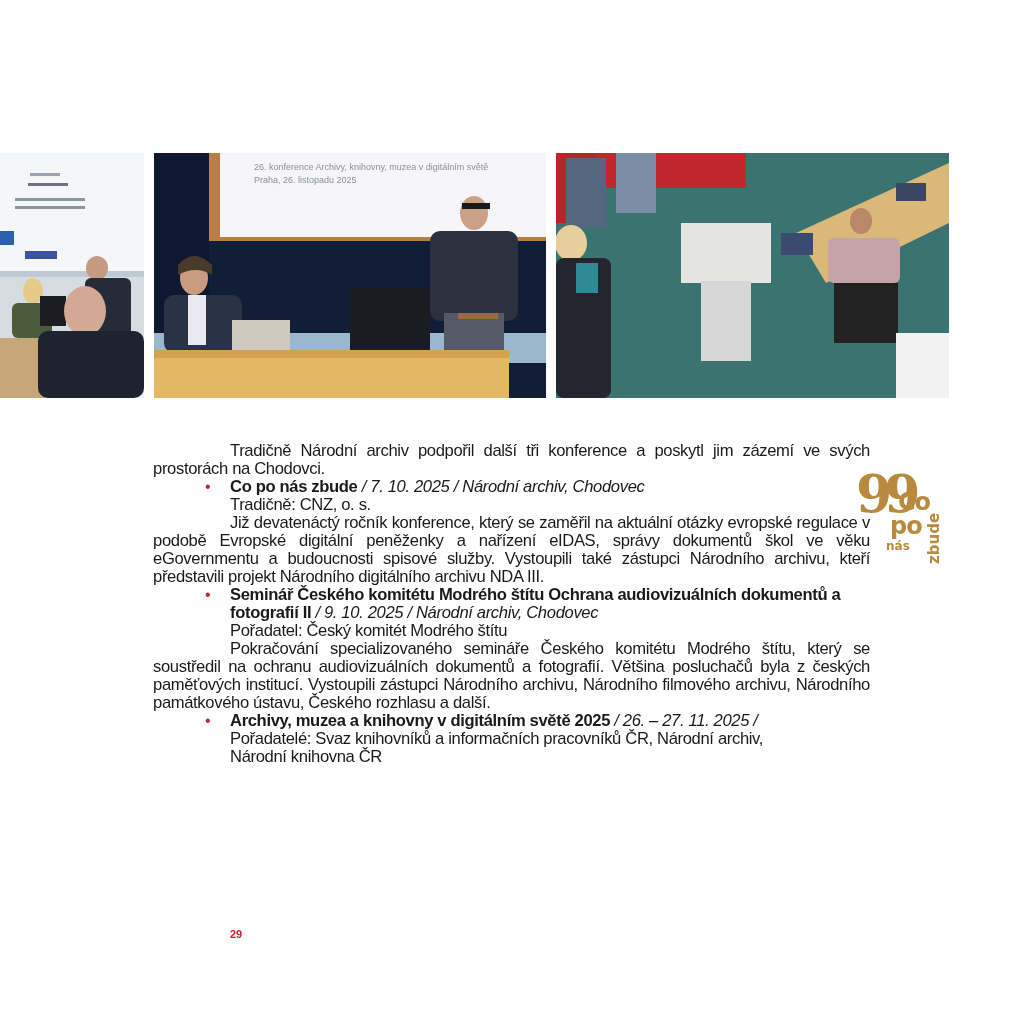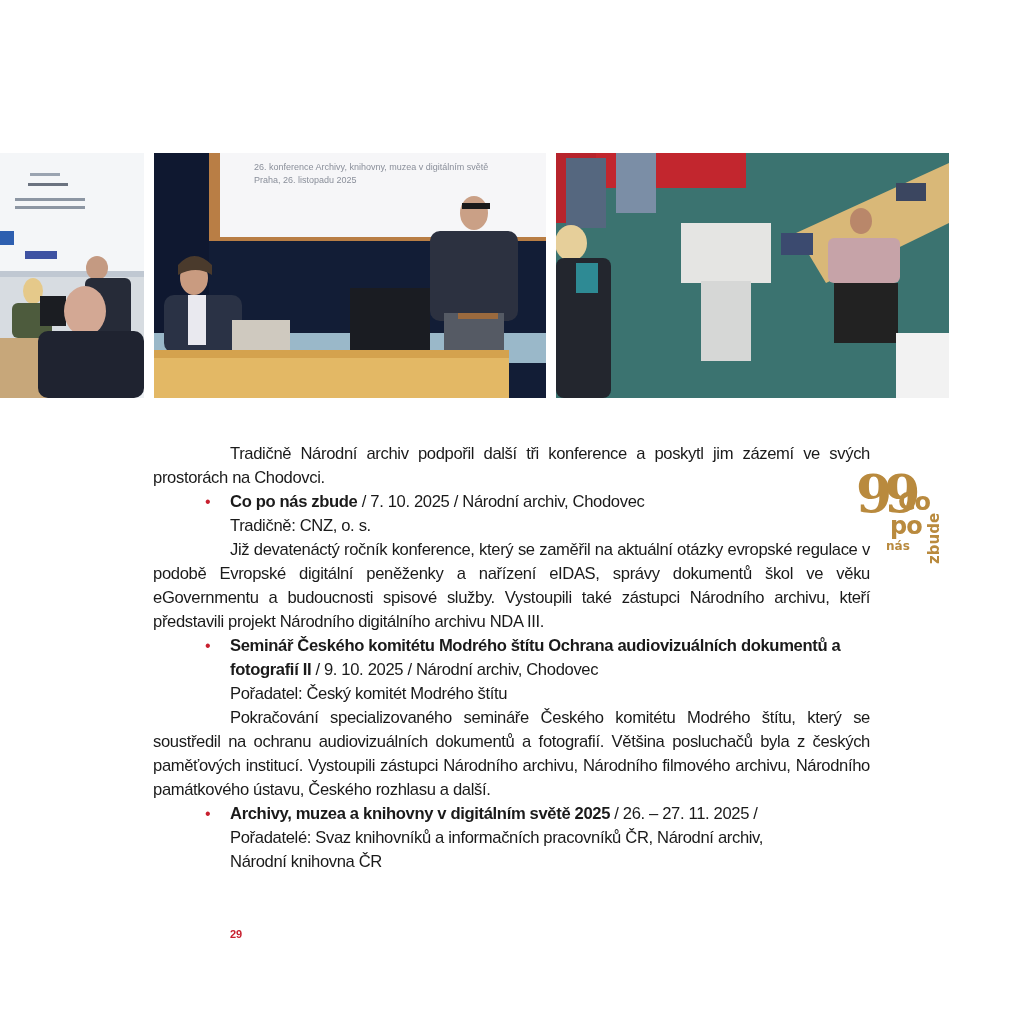--- a/index.html
+++ b/index.html
@@ -8,29 +8,29 @@
 
   
   .photo { position: absolute; top: 153px; height: 245px; overflow: hidden; }
   .photo-left  { left: 0;   width: 144px; background: #e9ecef; }
   .photo-mid   { left: 154px; width: 392px; background: #a3a3a3; }
   .photo-right { left: 556px; width: 393px; background: #3a6e6c; }
   .photo svg { display: block; width: 100%; height: 100%; }
 
   
   .text { position: absolute; left: 153px; top: 442px; width: 717px;
-          font-size: 16.6px; line-height: 24px; letter-spacing: -0.35px;
+          font-size: 16.6px; line-height: 18px; letter-spacing: -0.35px;
           transform-origin: 0 0; }
   .text p { margin: 0; text-align: justify; }
   .indent { text-indent: 77px; }
   .item { position: relative; padding-left: 77px; }
   .item .bullet { position: absolute; left: 52px; top: 0; color: #c8202f; font-size: 16px; }
   .item .sub { display: block; }
   .bold { font-weight: bold; }
-  .ital { }
+  .ital { font-style: italic; }
 
   
   .logo { position: absolute; left: 856px; top: 480px; width: 92px; height: 86px; color: #b98a3e; }
   .logo .quote { position: absolute; left: 0; top: -12px; font-family: "DejaVu Serif", serif;
                  font-weight: bold; font-size: 52px; line-height: 52px; letter-spacing: -8px; }
   .logo .co, .logo .po, .logo .nas { position: absolute; font-family: "DejaVu Sans", sans-serif;
                  font-weight: bold; line-height: 1; }
   .logo .co  { left: 42px; top: 10px; font-size: 24px; letter-spacing: -1px; }
   .logo .po  { left: 34px; top: 34px; font-size: 24px; letter-spacing: -1px; }
   .logo .nas { left: 30px; top: 60px; font-size: 12px; }

